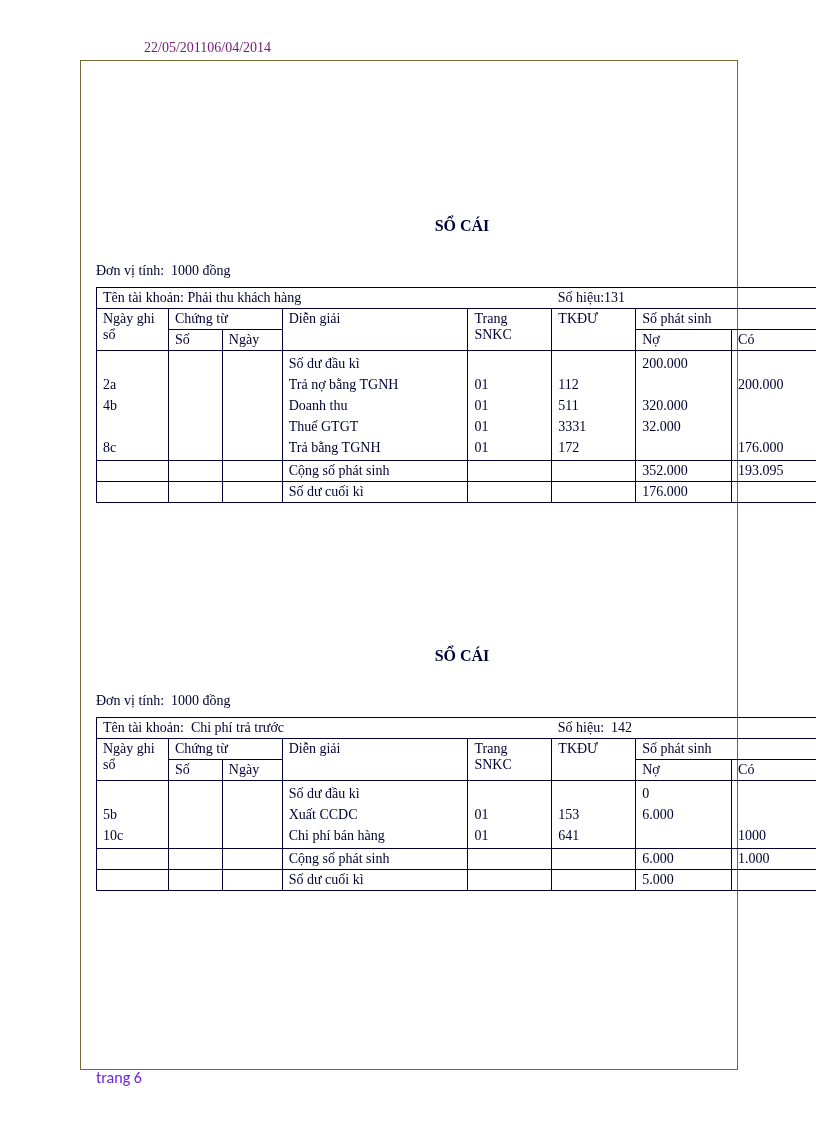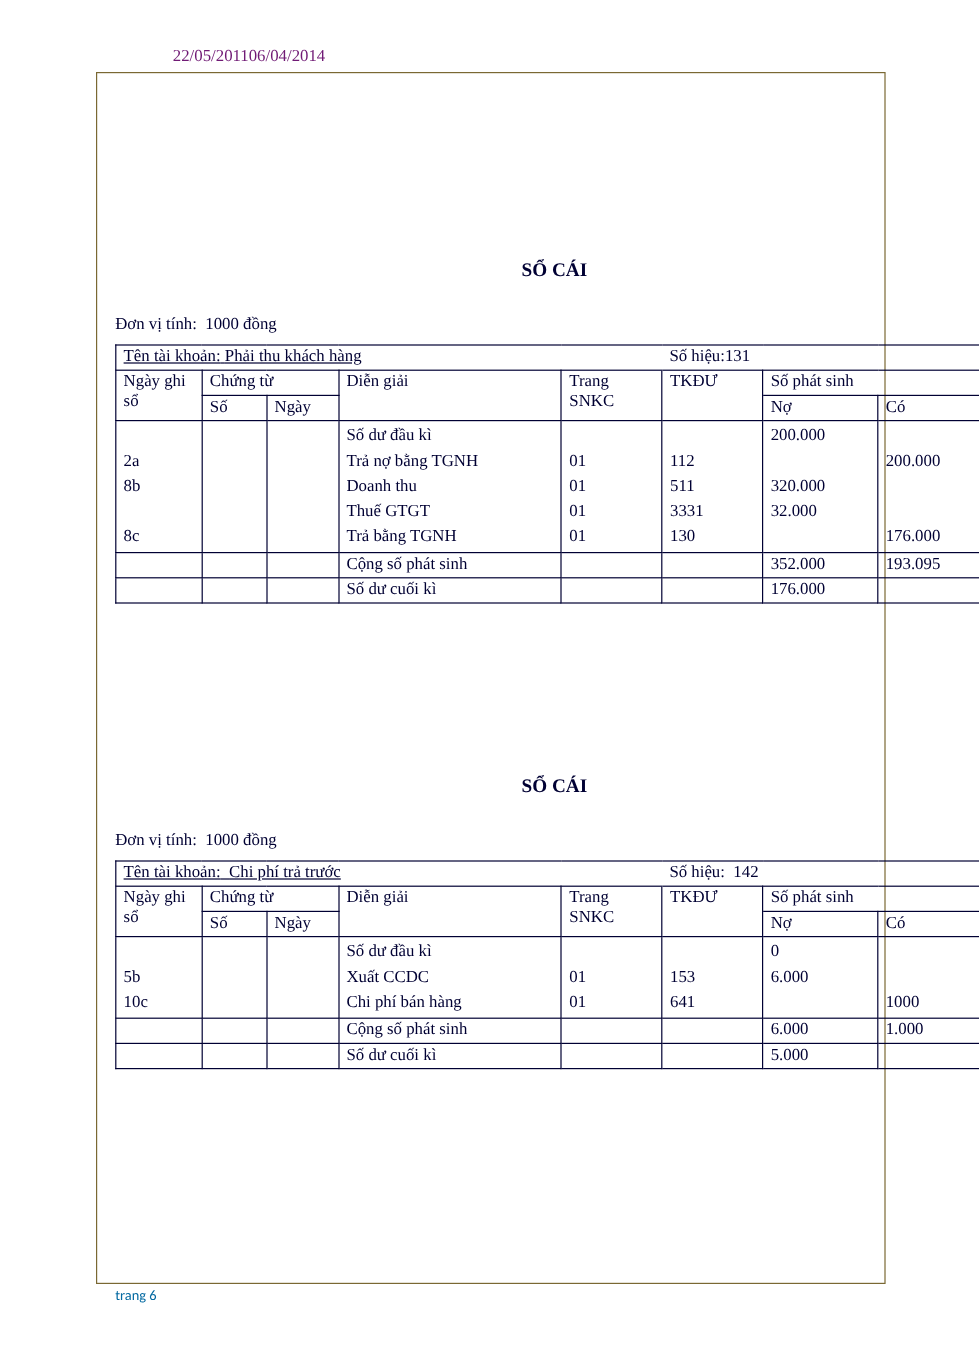--- a/index.html
+++ b/index.html
@@ -57,30 +57,30 @@
   table.ledger td, table.ledger th {
     border: 1px solid #000033;
     padding: 2px 6px 2px 6px;
     vertical-align: top;
     font-weight: normal;
     text-align: left;
   }
   .acct-row td {
     border-bottom: 1px solid #000033;
   }
-  .acct-name { border-right: none !important; text-decoration: underline; }
+  .acct-name { border-right: none !important; }
   .acct-code { text-align: right; border-left: none !important; }
   .center-cell { text-align: center; }
   .multi-line { line-height: 1.5; white-space: pre; font-family: Liberation Serif, serif; }
   .footer-page {
     position: absolute;
     bottom: 36px;
     left: 96px;
-    font-size: 12px;
-    color: #0369a1;
+    font-size: 16px;
+    color: #6d28d9;
     font-family: Calibri, Arial, sans-serif;
   }
 </style>
 </head>
 <body>
 
 <div class="date-header">22/05/201106/04/2014</div>
 <div class="page-border"></div>
 
 <div class="section" style="top:200px;">
@@ -108,40 +108,40 @@
     </tr>
     <tr>
       <td style="width:45px;">Số</td>
       <td style="width:50px;">Ngày</td>
       <td style="width:80px;">Nợ</td>
       <td style="width:80px;">Có</td>
     </tr>
     <tr>
       <td class="multi-line">
 2a
-8b
+4b
 
 8c</td>
       <td></td>
       <td></td>
       <td class="multi-line">Số dư đầu kì
 Trả nợ bằng TGNH
 Doanh thu
 Thuế GTGT
 Trả bằng TGNH</td>
       <td class="multi-line">
 01
 01
 01
 01</td>
       <td class="multi-line">
 112
 511
 3331
-130</td>
+172</td>
       <td class="multi-line">200.000
 
 320.000
 32.000
 </td>
       <td class="multi-line">
 200.000
 
 
 176.000</td>

